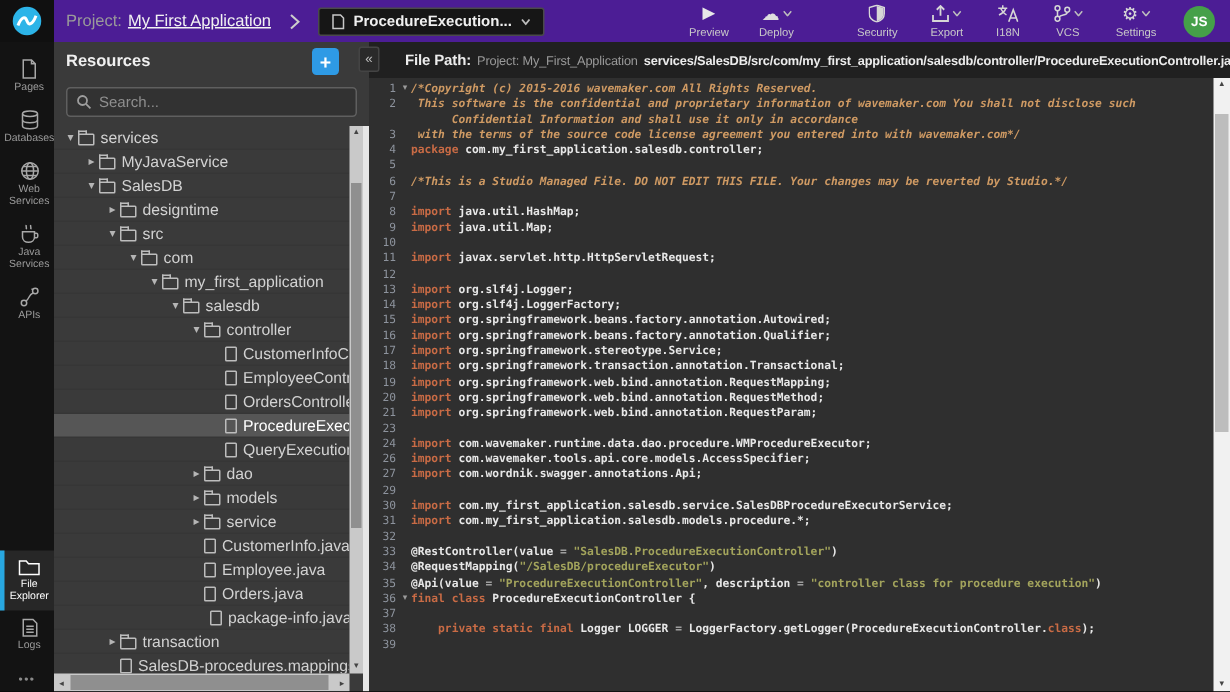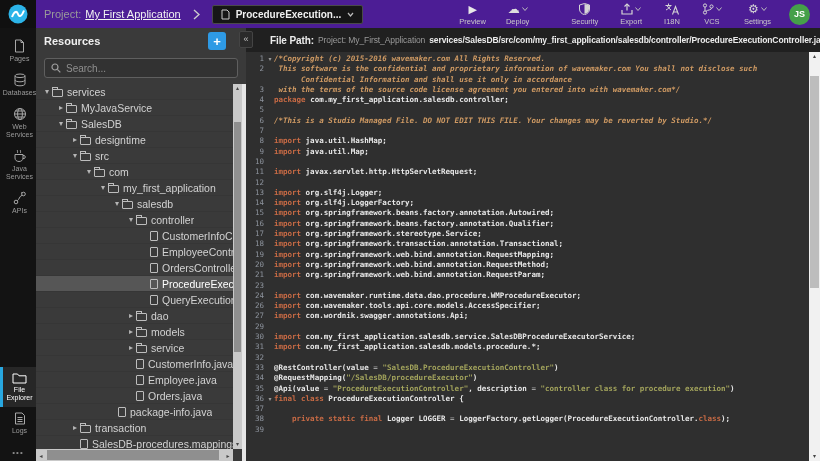--- a/index.html
+++ b/index.html
@@ -370,21 +370,21 @@
           <div class="tree-row" style="padding-left: 90px;">
             <span class="caret"></span>
             <span class="ticon file"></span>
             <span class="tlabel">Employee.java</span>
           </div>
           <div class="tree-row" style="padding-left: 90px;">
             <span class="caret"></span>
             <span class="ticon file"></span>
             <span class="tlabel">Orders.java</span>
           </div>
-          <div class="tree-row" style="padding-left: 72px; align-items: center;">
+          <div class="tree-row" style="padding-left: 94px; align-items: center;">
             <span class="caret"></span>
             <span class="ticon file"></span>
             <span class="tlabel">package-info.java</span>
           </div>
           <div class="tree-row" style="padding-left: 34px;">
             <span class="caret">▸</span>
             <span class="ticon folder"></span>
             <span class="tlabel">transaction</span>
           </div>
           <div class="tree-row" style="padding-left: 34px;">

